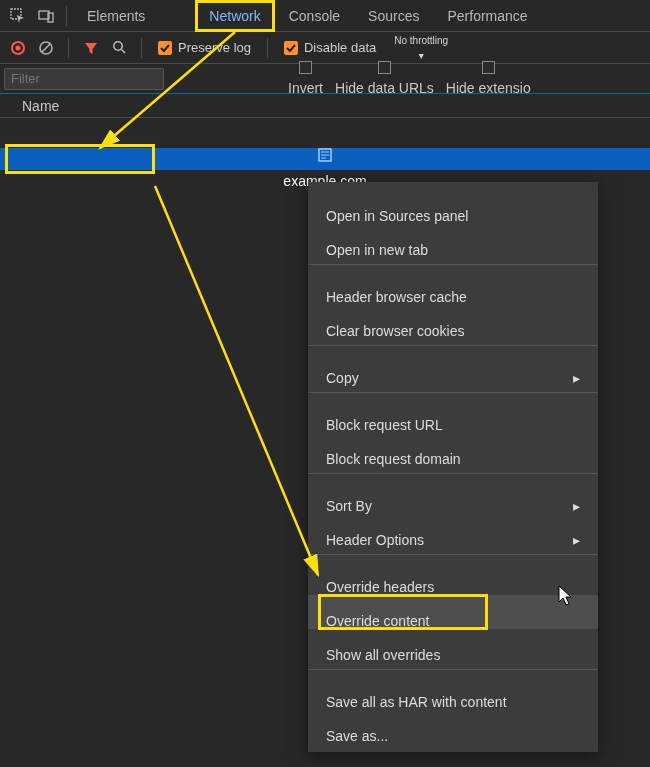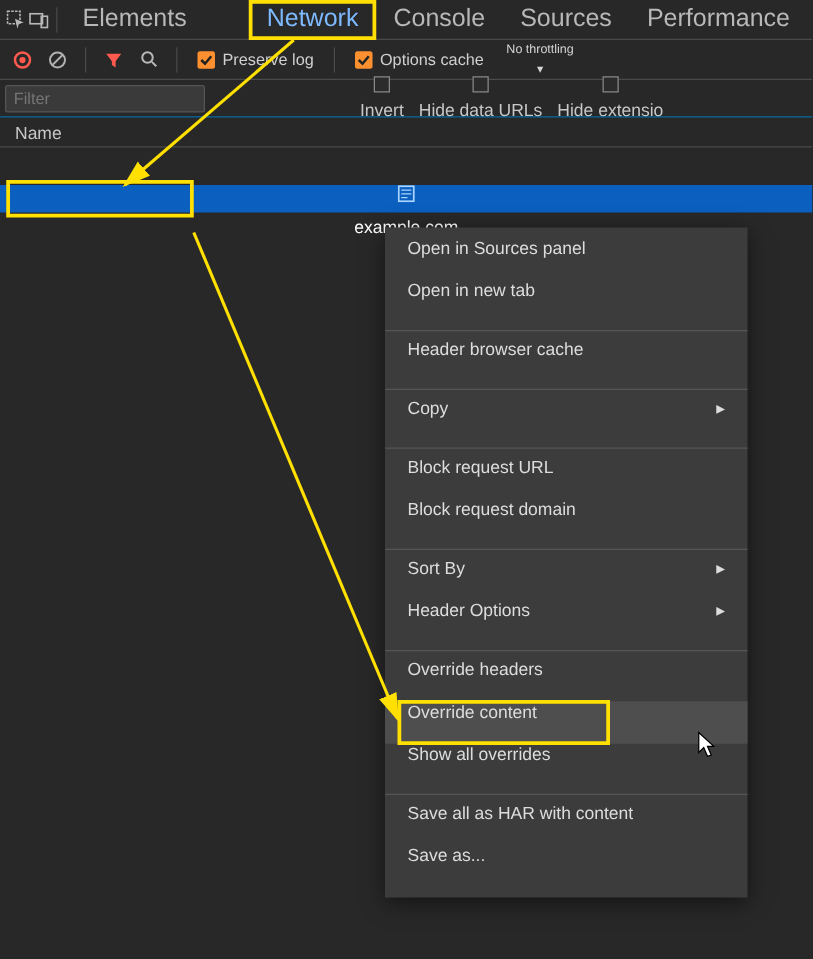--- a/index.html
+++ b/index.html
@@ -17,21 +17,21 @@
     height: 32px;
     border-bottom: 1px solid #4a4a4a;
     padding: 0 4px;
     gap: 0px;
   }
   .top-icon { width:28px; height:28px; display:flex;align-items:center;justify-content:center; color:#b8b8b8;}
   .sep { width:1px;height:20px;background:#4a4a4a; margin:0 6px;}
   .tab {
     padding: 0 14px; height:32px; display:flex;align-items:center;
     color:#b8b8b8; cursor:pointer;
-    font-size: 20px;
+    font-size: 14px;
   }
   .tab.active { color:#7db9ff;margin-left:36px; }
   .highlight-box { border: 3px solid #ffe000; }
   .toolbar2 {
     display:flex; align-items:center; height:32px;
     border-bottom:1px solid #4a4a4a;
     padding: 0 6px; gap:4px;
   }
   .ticon { width:24px;height:24px;display:flex;align-items:center;justify-content:center;}
   .chk { display:flex;align-items:flex-end;gap:6px; padding:0 6px;}
@@ -44,37 +44,37 @@
     border-bottom:1px solid #0369a1;
     padding:0 4px; gap:12px;
   }
   .filter-input{
     width:160px;height:22px;background:#3a3a3a;border:1px solid #555;
     color:#aaa;padding:0 6px;font-size:13px;border-radius:2px;
   }
   .chk2{display:flex;align-items:center;gap:6px;color:#c8c8c8;font-size:14px;flex-direction:column;}
   .chk2 .box{width:13px;height:13px;border:1px solid #888;background:#2b2b2b;}
   .nameheader{
-    height:24px;display:flex;align-items:center;padding:0 12px;
+    height:24px;display:flex;align-items:center;padding:0 22px;
     border-bottom:1px solid #4a4a4a;color:#c8c8c8;font-size:14px;
   }
   .row{
     height:22px;display:flex;align-items:center;padding:0 10px;
     gap:8px;font-size:14px;flex-direction:column;
   }
   .row.selected{ background:#0a5fbf; color:#fff;}
   .contextmenu{
     position:absolute; left:308px; top:182px;
     width:290px; background:#3c3c3c; color:#dddddd;
     box-shadow:0 4px 16px rgba(0,0,0,.5);
     padding:8px 0;
     font-size:14px;
   }
   .mitem{
-    height:34px;display:flex;align-items:flex-start;padding:0 18px;
+    height:34px;display:flex;align-items:flex-end;padding:0 18px;
     justify-content:space-between;
   }
   .mitem.hover{ background:#4e4e4e;}
   .divider{height:1px;background:#555;margin:6px 0;}
   .arrow-right{color:#ddd;}
   .cursor{
     position:absolute;left:558px;top:585px;width:16px;height:22px;
   }
   svg.annot{position:absolute;left:0;top:0;pointer-events:none;}
 </style>
@@ -136,21 +136,21 @@
       </div>
     <span>Preserve log</span>
   </div>
   <div class="sep"></div>
   <div class="chk">
     <div class="fake-check">
         <svg width="10" height="10">
           <path d="M1 5 L4 8 L9 2" stroke="#222" stroke-width="2" fill="none"></path>
         </svg>
       </div>
-    <span>Options cache</span>
+    <span>Disable data</span>
   </div>
   <div class="throttle">
     <span>No throttling</span>
     <span>▾</span>
   </div>
 </div>
 
 <div class="filterrow">
   <input class="filter-input" placeholder="Filter" style="">
   <div style="flex:0 0 100px"></div>
@@ -191,20 +191,23 @@
   <div class="mitem">
       <span>Open in Sources panel</span>
     </div>
   <div class="mitem">
       <span>Open in new tab</span>
     </div>
   <div class="divider"></div>
   <div class="mitem">
       <span>Header browser cache</span>
     </div>
+  <div class="mitem">
+      <span>Clear browser cookies</span>
+    </div>
   <div class="divider"></div>
   <div class="mitem">
       <span>Copy</span>
       <span class="arrow-right">▸</span>
     </div>
   <div class="divider"></div>
   <div class="mitem">
       <span>Block request URL</span>
     </div>
   <div class="mitem">

